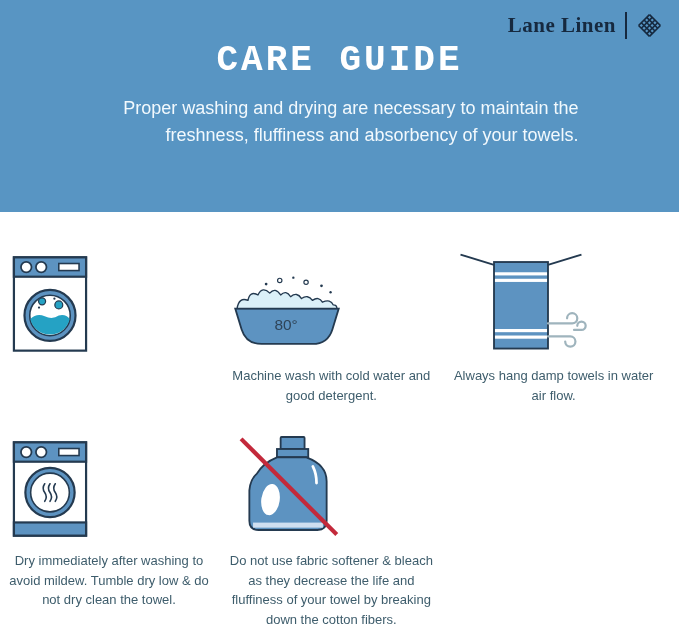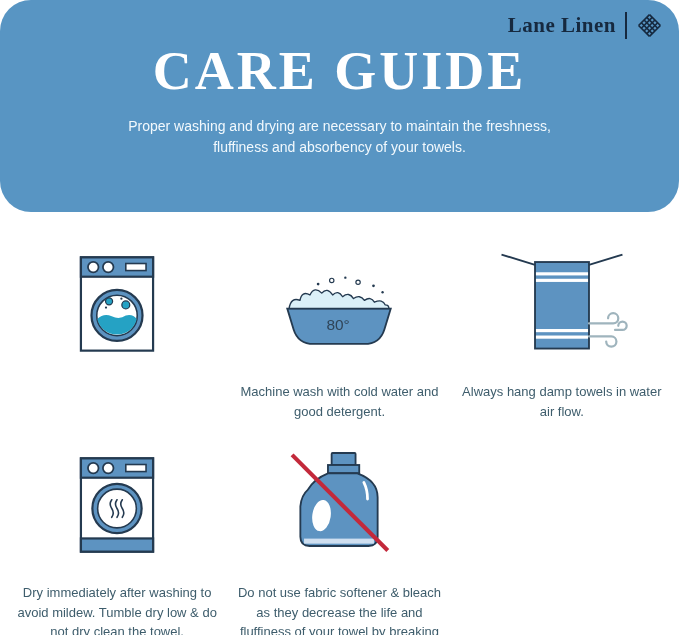--- a/index.html
+++ b/index.html
@@ -1,33 +1,33 @@
 <!DOCTYPE html>
 <html><head>
 <meta charset="utf-8">
 <style>
   html,body{margin:0;padding:0;background:#e9e9e9;}
   .page{
     width:679px;height:635px;background:#ffffff;margin:0 auto;
     font-family:"Liberation Sans",sans-serif;position:relative;overflow:hidden;
   }
   
-  .header{height:212px;background:#5895c3;text-align:center;position:relative;border-radius:31px;}
+  .header{height:212px;background:#5895c3;text-align:center;position:relative;}
   .brand{position:absolute;top:12px;right:16px;display:flex;align-items:center;gap:9px;}
   .brand-name{font-family:"Liberation Serif",serif;font-size:21px;font-weight:700;
     color:#16293f;letter-spacing:.5px;}
   .brand-divider{width:2px;height:27px;background:#16293f;}
   .weave{width:27px;height:27px;}
-  .title{margin:0;padding-top:40px;font-family:Liberation Serif, serif;
-    font-size:54px;font-weight:700;color:#ffffff;letter-spacing:3px;}
-  .subtitle{margin:14px auto 0;max-width:478px;font-size:14px;line-height:1.5;
-    color:#f2f9fd;}
+  .title{margin:0;padding-top:40px;font-family:Liberation Mono, monospace;
+    font-size:36px;font-weight:700;color:#ffffff;letter-spacing:3px;}
+  .subtitle{margin:14px auto 0;max-width:478px;font-size:18px;line-height:1.5;
+    color:#f2f9fd;text-align:right;}
   
   .body{padding:28px 6px 0;display:grid;grid-template-columns:repeat(3,1fr);row-gap:20px;}
-  .card{display:flex;flex-direction:column;align-items:center;gap:16px;}
+  .card{display:flex;flex-direction:column;align-items:flex-start;}
   .icon-wrap{height:116px;display:flex;align-items:flex-end;justify-content:center;}
   .caption{margin:10px 0 0;font-size:13px;line-height:1.5;color:#3e5d6c;
     text-align:center;max-width:206px;}
   svg{display:block;}
   .temp-label{font-family:"Liberation Sans",sans-serif;font-size:17px;fill:#2f4458;}
 </style>
 </head>
 <body>
 
 <div class="page">

